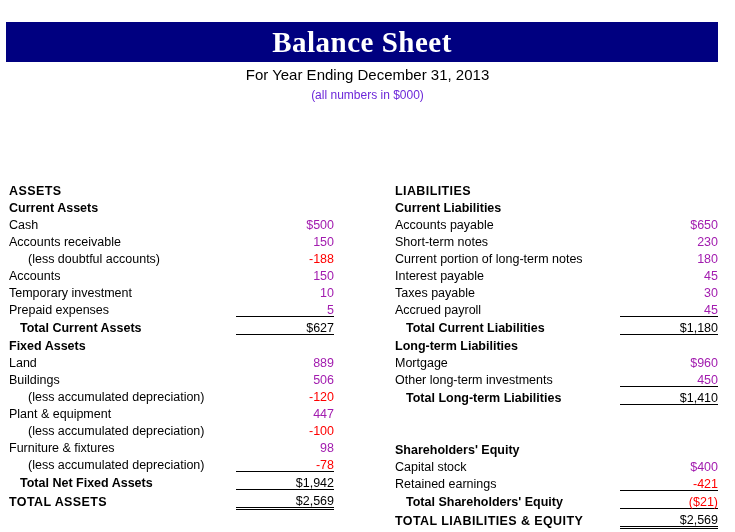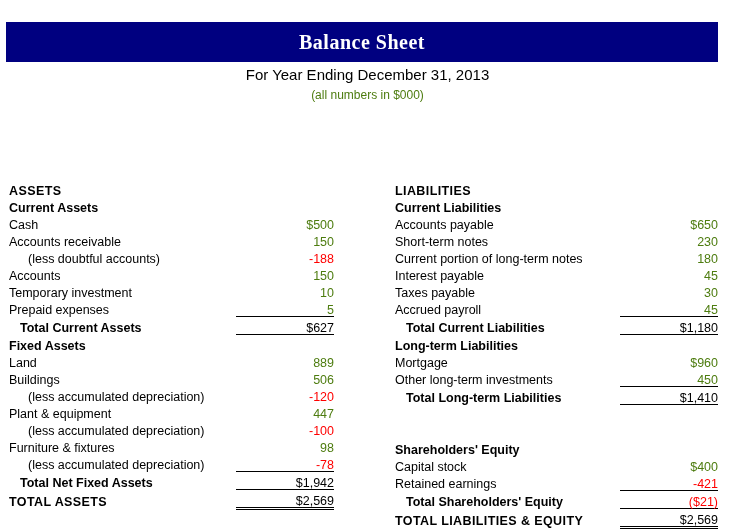--- a/index.html
+++ b/index.html
@@ -24,21 +24,21 @@
     width: 712px;
     height: 40px;
     background: #000080;
     display: flex;
     align-items: center;
     justify-content: center;
   }
   .title-text {
     font-family: "Liberation Serif", serif;
     font-weight: bold;
-    font-size: 20px;
+    font-size: 29px;
     color: #ffffff;
     letter-spacing: 0.5px;
     line-height: 1;
     text-align: center;
   }
   .subtitle {
     position: absolute;
     left: 0;
     top: 66px;
     width: 735px;
@@ -48,21 +48,21 @@
     color: #000000;
   }
   .subnote {
     position: absolute;
     left: 0;
     top: 88px;
     width: 735px;
     text-align: center;
     font-size: 12px;
     font-weight: normal;
-    color: #4d7c0f;
+    color: #6d28d9;
   }
 
   
   .sheet {
     position: absolute;
     left: 0;
     top: 172px;
     width: 735px;
   }
   .col {
@@ -102,21 +102,21 @@
   
   .rule-top    td.value { border-top: 1px solid #000000; }
   .rule-bottom td.value { border-bottom: 1px solid #000000; }
   .rule-double td.value {
     border-top: 1px solid #000000;
     border-bottom: 3px double #000000;
   }
 
   .spacer td { height: 17px; }
 
-  .v-pos { color: #4d7c0f; }
+  .v-pos { color: #a21caf; }
   .v-neg { color: #ff0000; }
   .v-dark { color: #000000; }
 </style>
 </head>
 <body>
 
 <div class="title-band">
   <div class="title-text">Balance Sheet</div>
 </div>
 <div class="subtitle">For Year Ending December 31, 2013</div>

